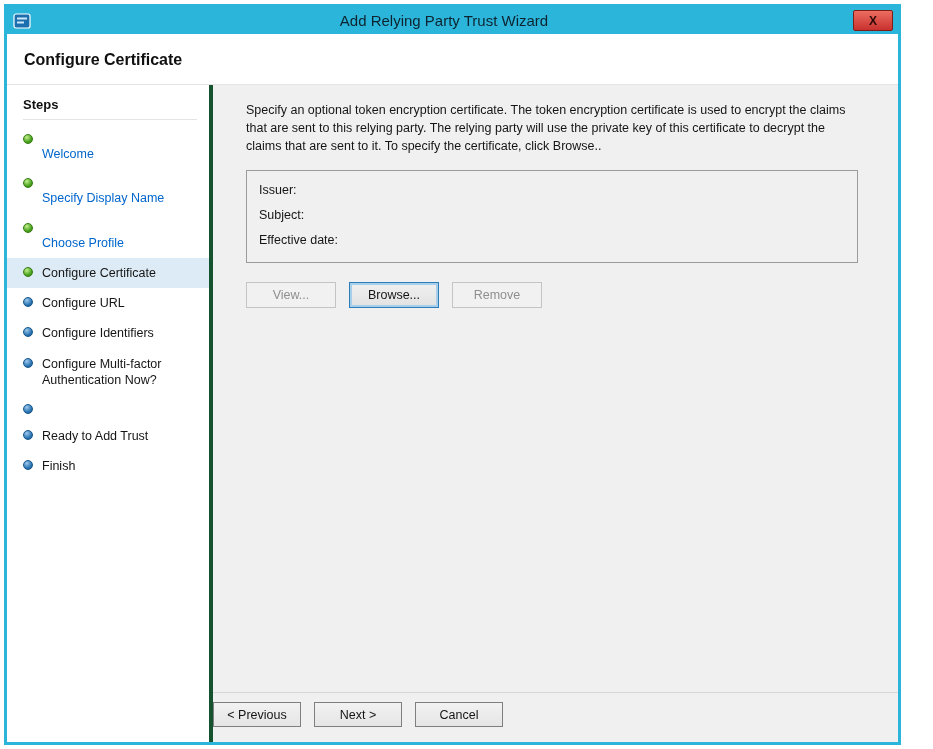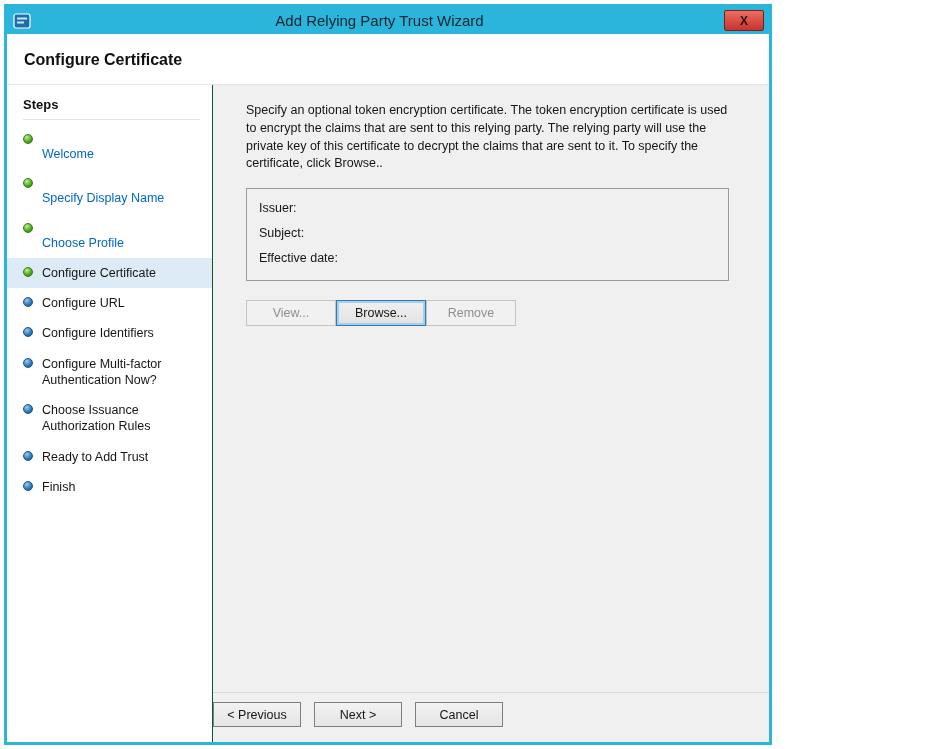--- a/index.html
+++ b/index.html
@@ -11,21 +11,21 @@
     --dot-blue: #2e77b6;
   }
   * { box-sizing: border-box; }
   html, body { margin: 0; padding: 0; }
   body {
     background: #ffffff;
     font-family: "Liberation Sans", "DejaVu Sans", sans-serif;
     color: #151515;
   }
   .window {
-    width: 768px;
+    width: 897px;
     height: 741px;
     margin: 4px;
     border: 3px solid var(--titlebar);
     background: #d946ef;
     display: flex;
     flex-direction: column;
   }
   
   .titlebar {
     height: 27px;
@@ -63,21 +63,21 @@
     background: #ffffff;
     padding: 17px 17px 15px;
     border-bottom: 1px solid #e4e4e4;
   }
   .header h1 { margin: 0; font-size: 16px; font-weight: bold; color: #101010; }
   
   .body { flex: 1; display: flex; min-height: 0; }
   .sidebar {
     width: 206px; flex: none;
     background: #ffffff;
-    border-right: 1px solid #14532d;
+    border-right: 4px solid #14532d;
     padding-top: 8px;
   }
   .steps-title {
     font-size: 13px; font-weight: bold; color: #101010;
     margin: 0 12px 0 16px;
     padding: 4px 0 7px;
     border-bottom: 1px solid #e4e4e4;
   }
   .steps-list { list-style: none; margin: 5px 0 0; padding: 0; }
   .step {
@@ -108,21 +108,21 @@
     color: #151515;
     max-width: 633px;
   }
   .cert-box {
     border: 1px solid #9b9b9b;
     padding: 7px 12px 9px;
     margin-bottom: 19px;
     max-width: 633px;
   }
   .cert-field { font-size: 12.5px; padding: 5px 0 6px; }
-  .cert-actions { display: flex; }
+  .cert-actions { display: flex; gap: 13px; }
   .btn {
     height: 26px; min-width: 90px;
     font-family: inherit; font-size: 12.5px; color: #151515;
     background: linear-gradient(#f2f2f2, #e5e5e5);
     border: 1px solid #8b8b8b;
     padding: 0 10px;
     cursor: pointer;
   }
   .btn:disabled {
     color: #8f8f8f;
@@ -197,21 +197,20 @@
           <li class="step step-pending">
             <span class="dot"></span>
             <span class="step-label">Configure Identifiers</span>
           </li>
           <li class="step step-pending">
             <span class="dot"></span>
             <span class="step-label">Configure Multi-factor Authentication Now?</span>
           </li>
           <li class="step step-pending">
             <span class="dot"></span>
-            <span class="step-label">Choose Issuance Authorization Rules</span>
           </li>
           <li class="step step-pending">
             <span class="dot"></span>
             <span class="step-label">Ready to Add Trust</span>
           </li>
           <li class="step step-pending">
             <span class="dot"></span>
             <span class="step-label">Finish</span>
           </li>
         </ul>

